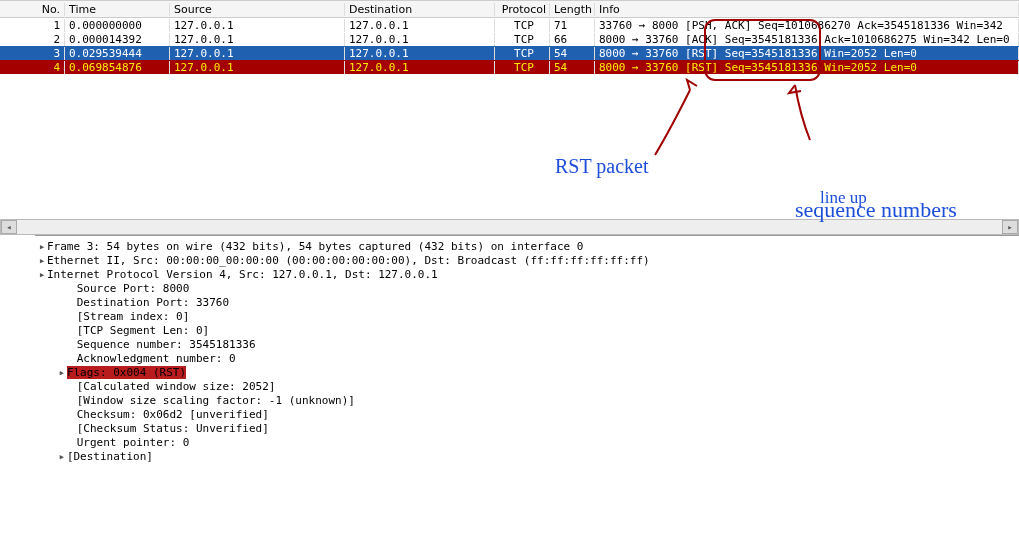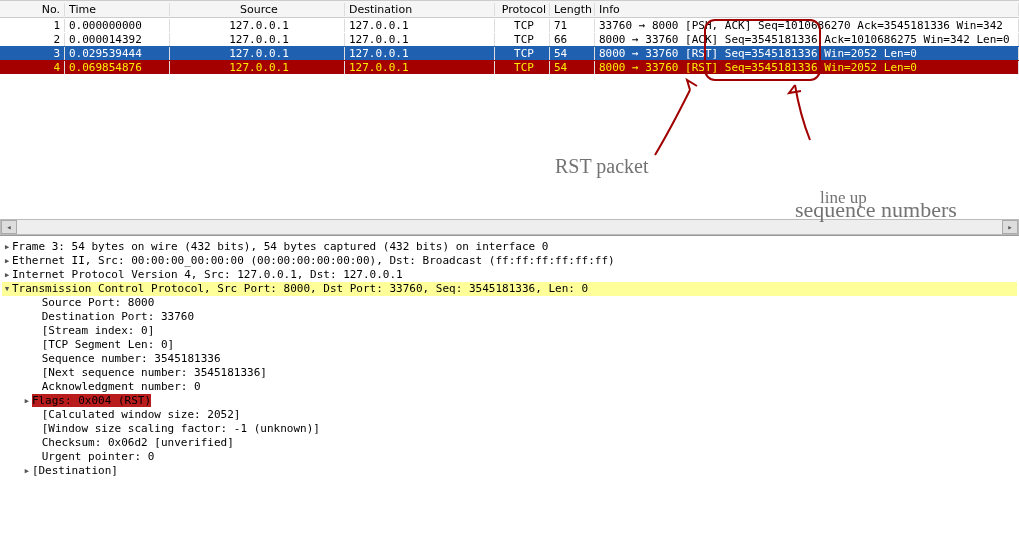--- a/index.html
+++ b/index.html
@@ -26,21 +26,21 @@
   }
   .headers > div, .row > div {
     padding-left: 4px;
     white-space: nowrap;
     overflow: hidden;
     border-right: 1px solid #ddd;
   }
   .row { display: flex; height: 14px; align-items: center; }
   .col-no     { width: 65px; text-align: right; padding-right: 4px;}
   .col-time   { width: 105px; }
-  .col-src    { width: 175px; text-align: center; }
+  .col-src    { width: 175px; }
   .col-dst    { width: 150px; }
   .col-proto  { width: 55px; text-align: center; }
   .col-len    { width: 45px; padding-right:4px;}
   .col-info   { flex: 1; border-right:none; }
   .row1 { background: #fff; }
   .row2 { background: #fff; }
   .row3 { background: #2060b0; color: #fff; }
   .row4 { background: #a40000; color: #ffec00; }
   .gap { height: 145px; background: #fff; position:relative; }
   .scroll-strip {
@@ -49,29 +49,30 @@
     background: #eee;
     display:flex; justify-content:space-between;
   }
   .scroll-btn { width:16px; height:14px; background:#ddd; border:1px solid #aaa; display:flex;align-items:center;justify-content:center; font-size:9px; color:#555;}
   .detail-pane {
     border-top: 1px solid #999;
     padding: 4px 2px;
     font-size: 11px;
     line-height: 14px;
     font-family: "DejaVu Sans Mono", monospace;
+    margin-left: 35px;
   }
   .tree-line { white-space: pre; }
   .tri { display:inline-block; width:10px; text-align:center; color:#555;}
   .hl { background: #b91c1c; }
   .hl-block { background: #ffff99; display:block; }
   .annot {
     position:absolute;
     font-family: "Comic Sans MS", "Segoe Script", cursive;
-    color: #737373;
+    color: #1d4ed8;
     font-size: 20px;
     pointer-events:none;
   }
   svg.ann { position:absolute; top:0; left:0; pointer-events:none; }
 </style>
 </head>
 <body>
 
 <div class="packet-list">
   <div class="headers">
@@ -125,32 +126,31 @@
   <div class="scroll-strip">
     <div class="scroll-btn">◂</div>
     <div class="scroll-btn">▸</div>
   </div>
 </div>
 
 <div class="detail-pane">
   <div class="tree-line"><span class="tri">▸</span><span>Frame 3: 54 bytes on wire (432 bits), 54 bytes captured (432 bits) on interface 0</span></div>
   <div class="tree-line"><span class="tri">▸</span><span>Ethernet II, Src: 00:00:00_00:00:00 (00:00:00:00:00:00), Dst: Broadcast (ff:ff:ff:ff:ff:ff)</span></div>
   <div class="tree-line"><span class="tri">▸</span><span>Internet Protocol Version 4, Src: 127.0.0.1, Dst: 127.0.0.1</span></div>
-  <div class="tree-line hl-block"><span class="tri">▾</span><span>Transmission Control Protocol, Src Port: 8000, Dst Port: 33760, Seq: 3545181336, Len: 0</span></div>
   <div class="tree-line">      <span>Source Port: 8000</span></div>
   <div class="tree-line">      <span>Destination Port: 33760</span></div>
   <div class="tree-line">      <span>[Stream index: 0]</span></div>
   <div class="tree-line">      <span>[TCP Segment Len: 0]</span></div>
   <div class="tree-line">      <span>Sequence number: 3545181336</span></div>
-  <div class="tree-line">      <span>[Next sequence number: 3545181336]</span></div>
   <div class="tree-line">      <span>Acknowledgment number: 0</span></div>
   <div class="tree-line">   <span class="tri">▸</span><span class="hl">Flags: 0x004 (RST)</span></div>
   <div class="tree-line">      <span>[Calculated window size: 2052]</span></div>
   <div class="tree-line">      <span>[Window size scaling factor: -1 (unknown)]</span></div>
   <div class="tree-line">      <span>Checksum: 0x06d2 [unverified]</span></div>
+  <div class="tree-line">      <span>[Checksum Status: Unverified]</span></div>
   <div class="tree-line">      <span>Urgent pointer: 0</span></div>
   <div class="tree-line">   <span class="tri">▸</span><span>[Destination]</span></div>
 </div>
 
 <svg class="ann" width="1019" height="250">
   <rect x="705" y="20" width="115" height="60" rx="10" ry="10" fill="none" stroke="#a00000" stroke-width="2"></rect>
   <path d="M 690 90 Q 670 130 655 155" fill="none" stroke="#a00000" stroke-width="2"></path>
   <path d="M 690 90 l -3 -10 l 10 6" fill="none" stroke="#a00000" stroke-width="2"></path>
   <path d="M 795 85 Q 800 115 810 140" fill="none" stroke="#a00000" stroke-width="2"></path>
   <path d="M 795 85 l -6 8 l 12 -2" fill="none" stroke="#a00000" stroke-width="2"></path>

